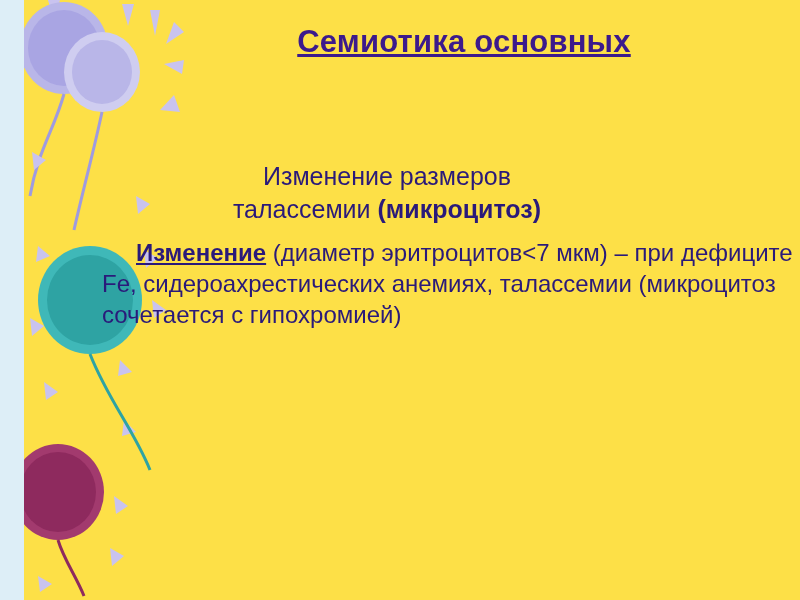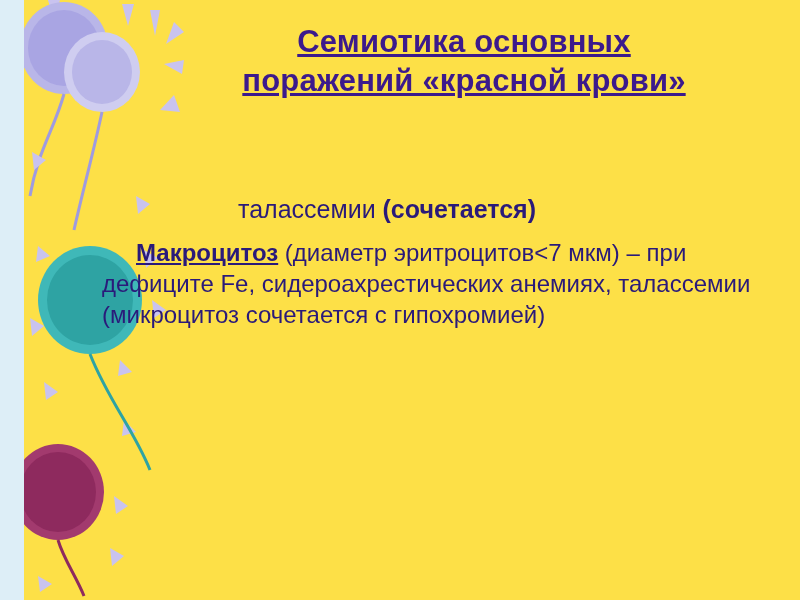--- a/index.html
+++ b/index.html
@@ -129,29 +129,28 @@
 
     <g fill="#c9c3ef">
       <polygon points="90,496 104,506 92,514"></polygon>
       <polygon points="86,548 100,556 88,566"></polygon>
       <polygon points="14,576 28,584 16,592"></polygon>
     </g>
   </svg>
 
   <div class="title">
     <span>Семиотика основных</span>
-    <span class="l2">поражений «красной крови»</span>
   </div>
 
   <div class="body-block">
 
     <div class="subhead">
-      <br>
-      <span>талассемии </span><span class="strong">(сочетается)</span>
+      <span>Изменение размеров</span><br>
+      <span>талассемии </span><span class="strong">(микроцитоз)</span>
     </div>
 
     <p class="para">
-      <span class="term">Макроцитоз</span><span> (диаметр эритроцитов&lt;7 мкм) – при дефиците Fe, сидероахрестических анемиях, талассемии (микроцитоз сочетается с гипохромией)</span>
+      <span class="term">Изменение</span><span> (диаметр эритроцитов&lt;7 мкм) – при дефиците Fe, сидероахрестических анемиях, талассемии (микроцитоз сочетается с гипохромией)</span>
     </p>
 
 
   </div>
 </div>
 
 </body></html>

